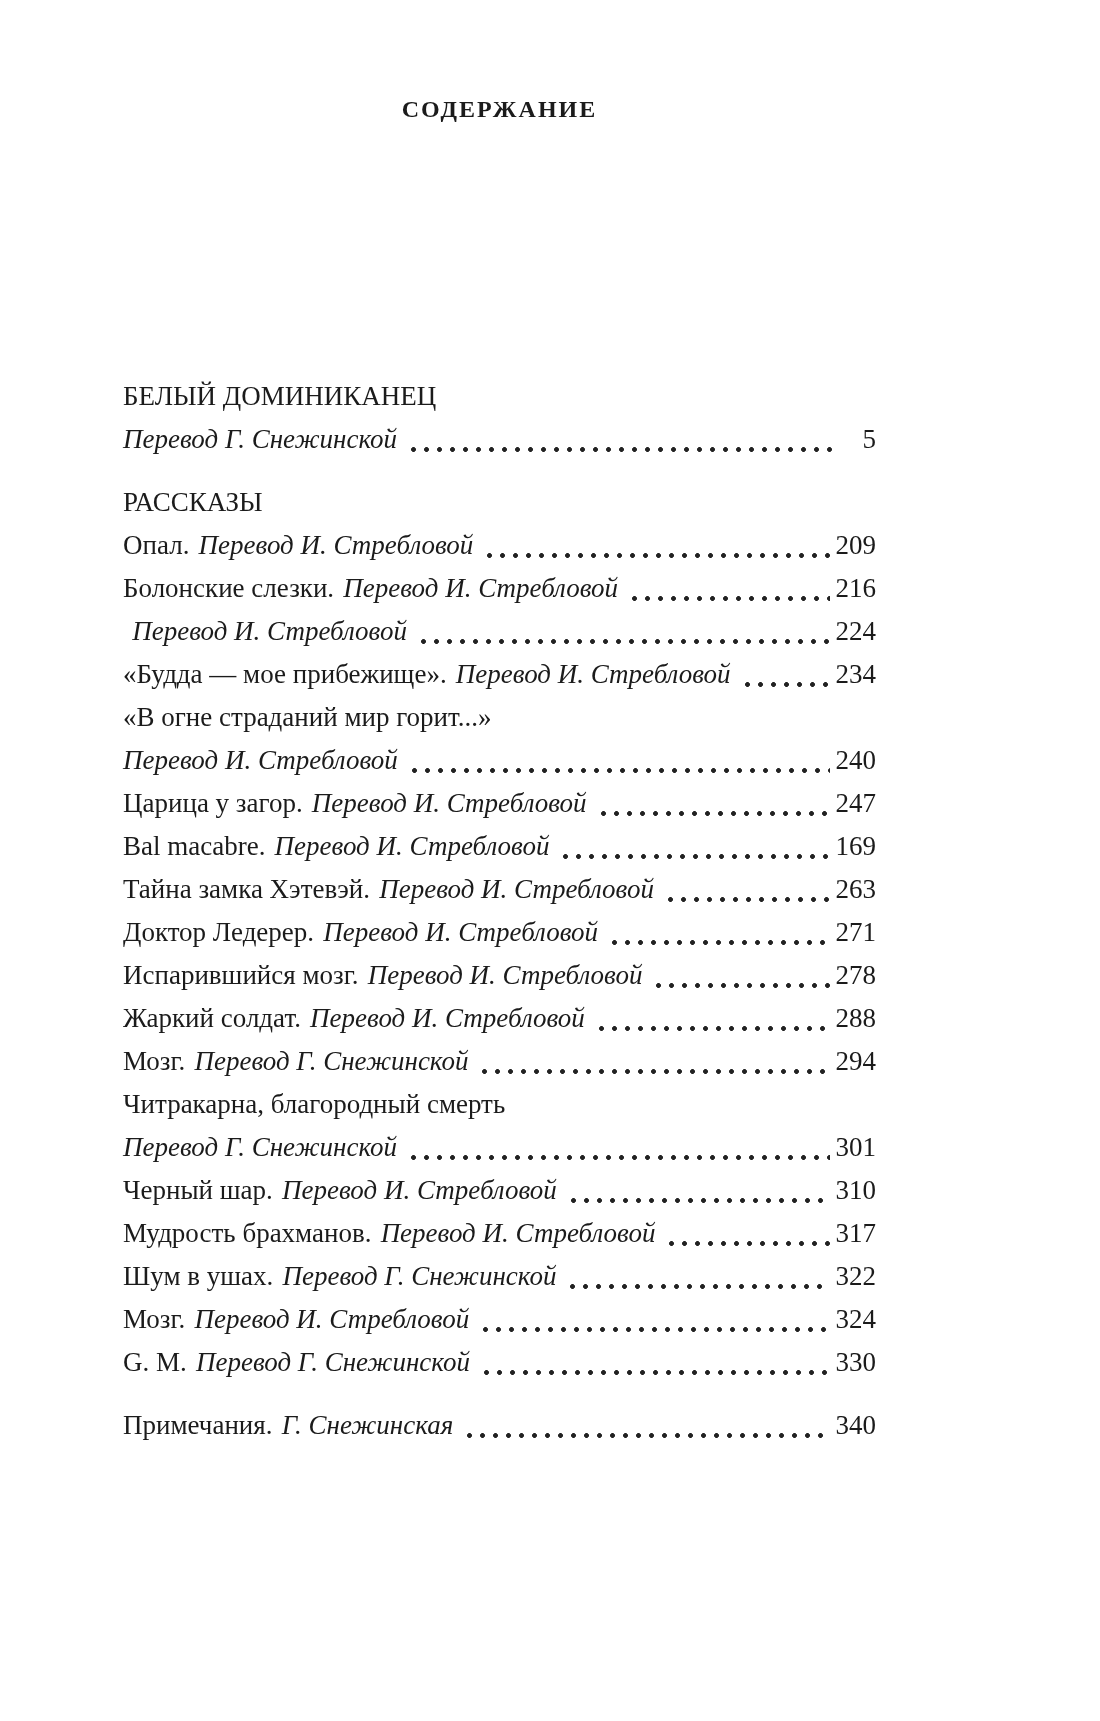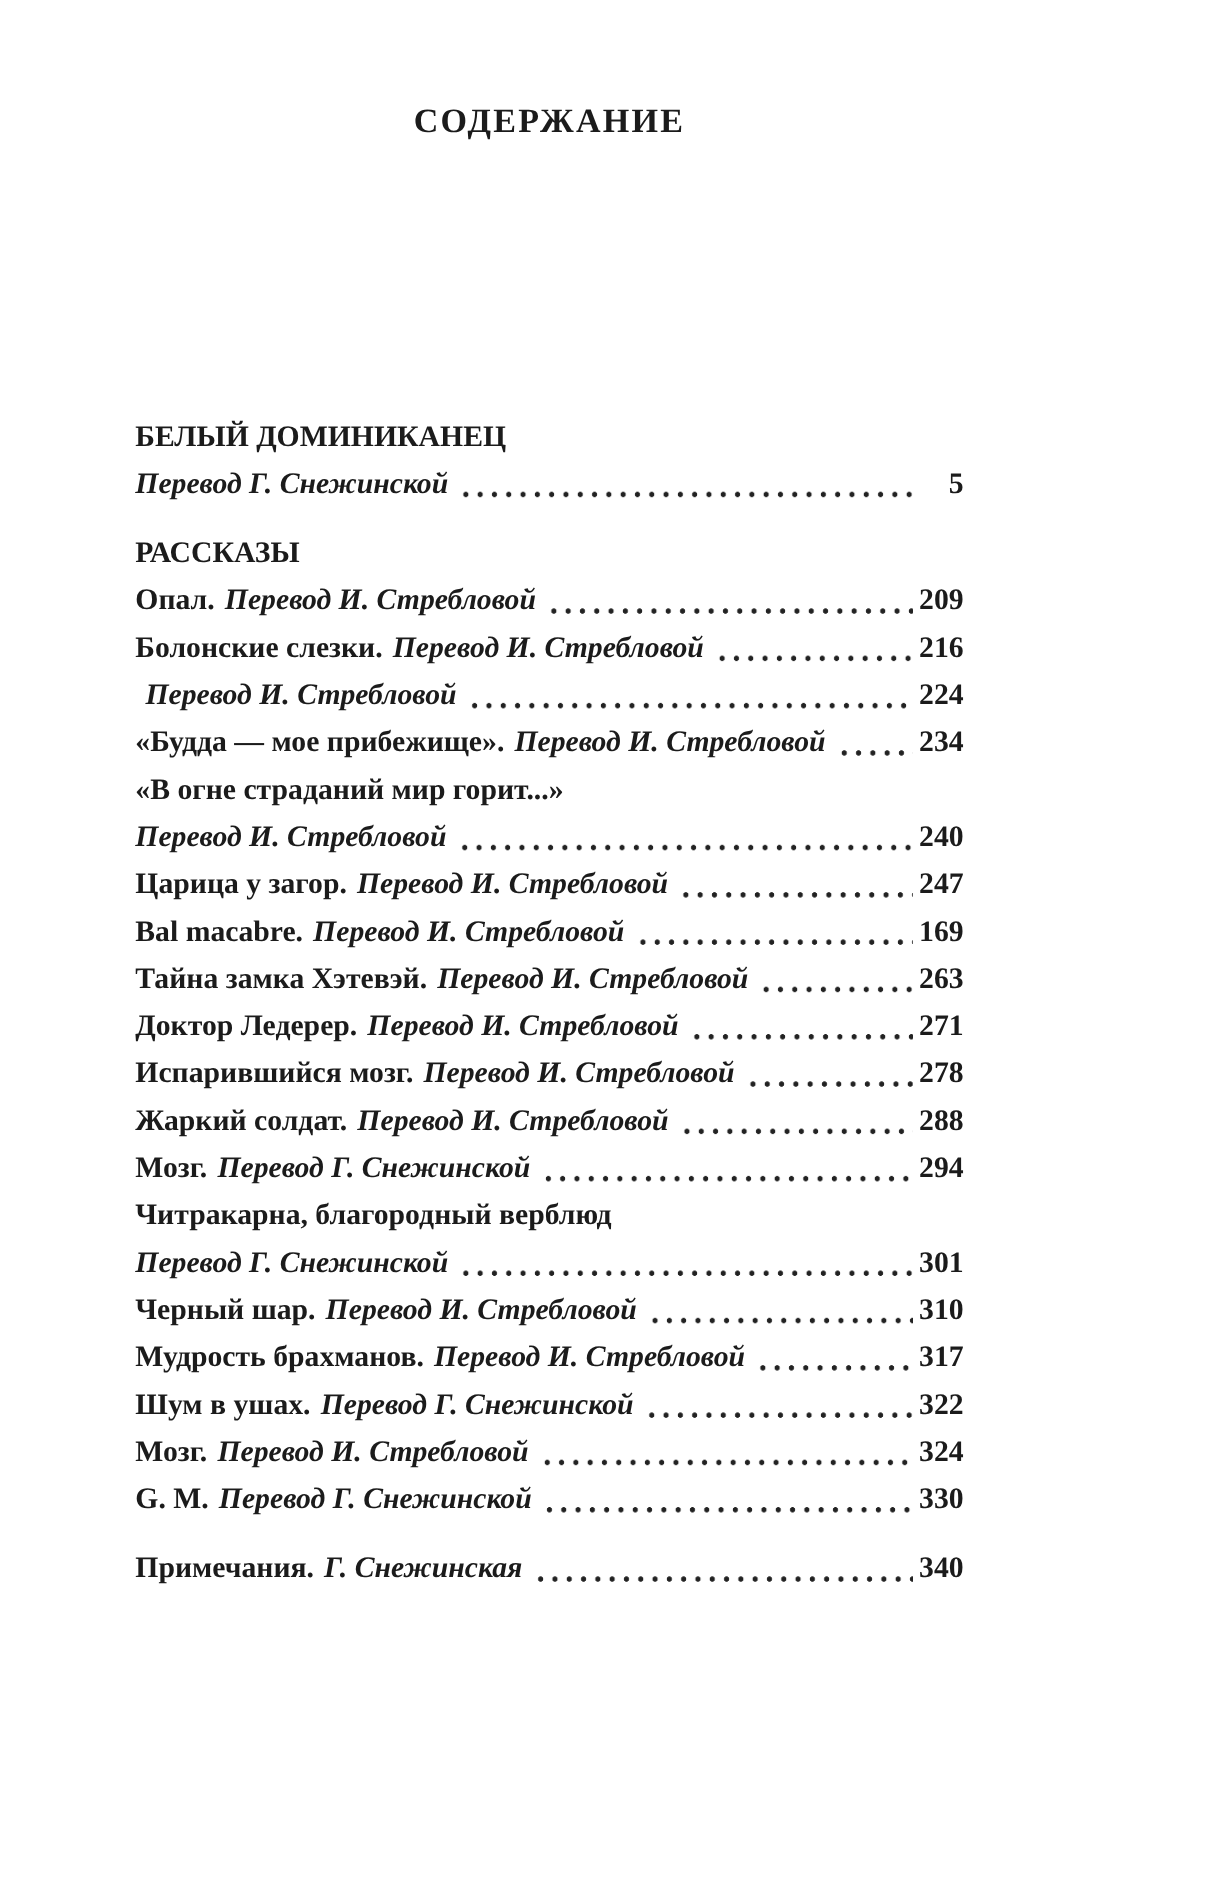--- a/index.html
+++ b/index.html
@@ -22,29 +22,28 @@
     overflow: hidden;
   }
   .content {
     position: absolute;
     left: 123px;
     top: 0;
     width: 753px;
   }
   .doc-title {
     margin: 88px 0 0 0;
-    font-size: 31px;
+    font-size: 24px;
     font-weight: bold;
     letter-spacing: 2px;
     text-align: center;
     line-height: 43px;
   }
   .toc {
     margin-top: 244px;
-    font-weight: bold;
   }
   .row {
     display: flex;
     align-items: baseline;
     font-size: 27px;
     line-height: 43px;
     white-space: nowrap;
   }
   .row.gap {
     margin-top: 20px;
@@ -176,21 +175,21 @@
       </div>
 
       <div class="row">
         <span class="t">Мозг.</span>
         <span class="i sep">Перевод Г. Снежинской</span>
         <span class="leader"></span>
         <span class="pg">294</span>
       </div>
 
       <div class="row">
-        <span class="t">Читракарна, благородный верблюд</span>
+        <span class="t">Читракарна, благородный смерть</span>
       </div>
 
       <div class="row">
         <span class="i">Перевод Г. Снежинской</span>
         <span class="leader"></span>
         <span class="pg">301</span>
       </div>
 
       <div class="row">
         <span class="t">Черный шар.</span>

